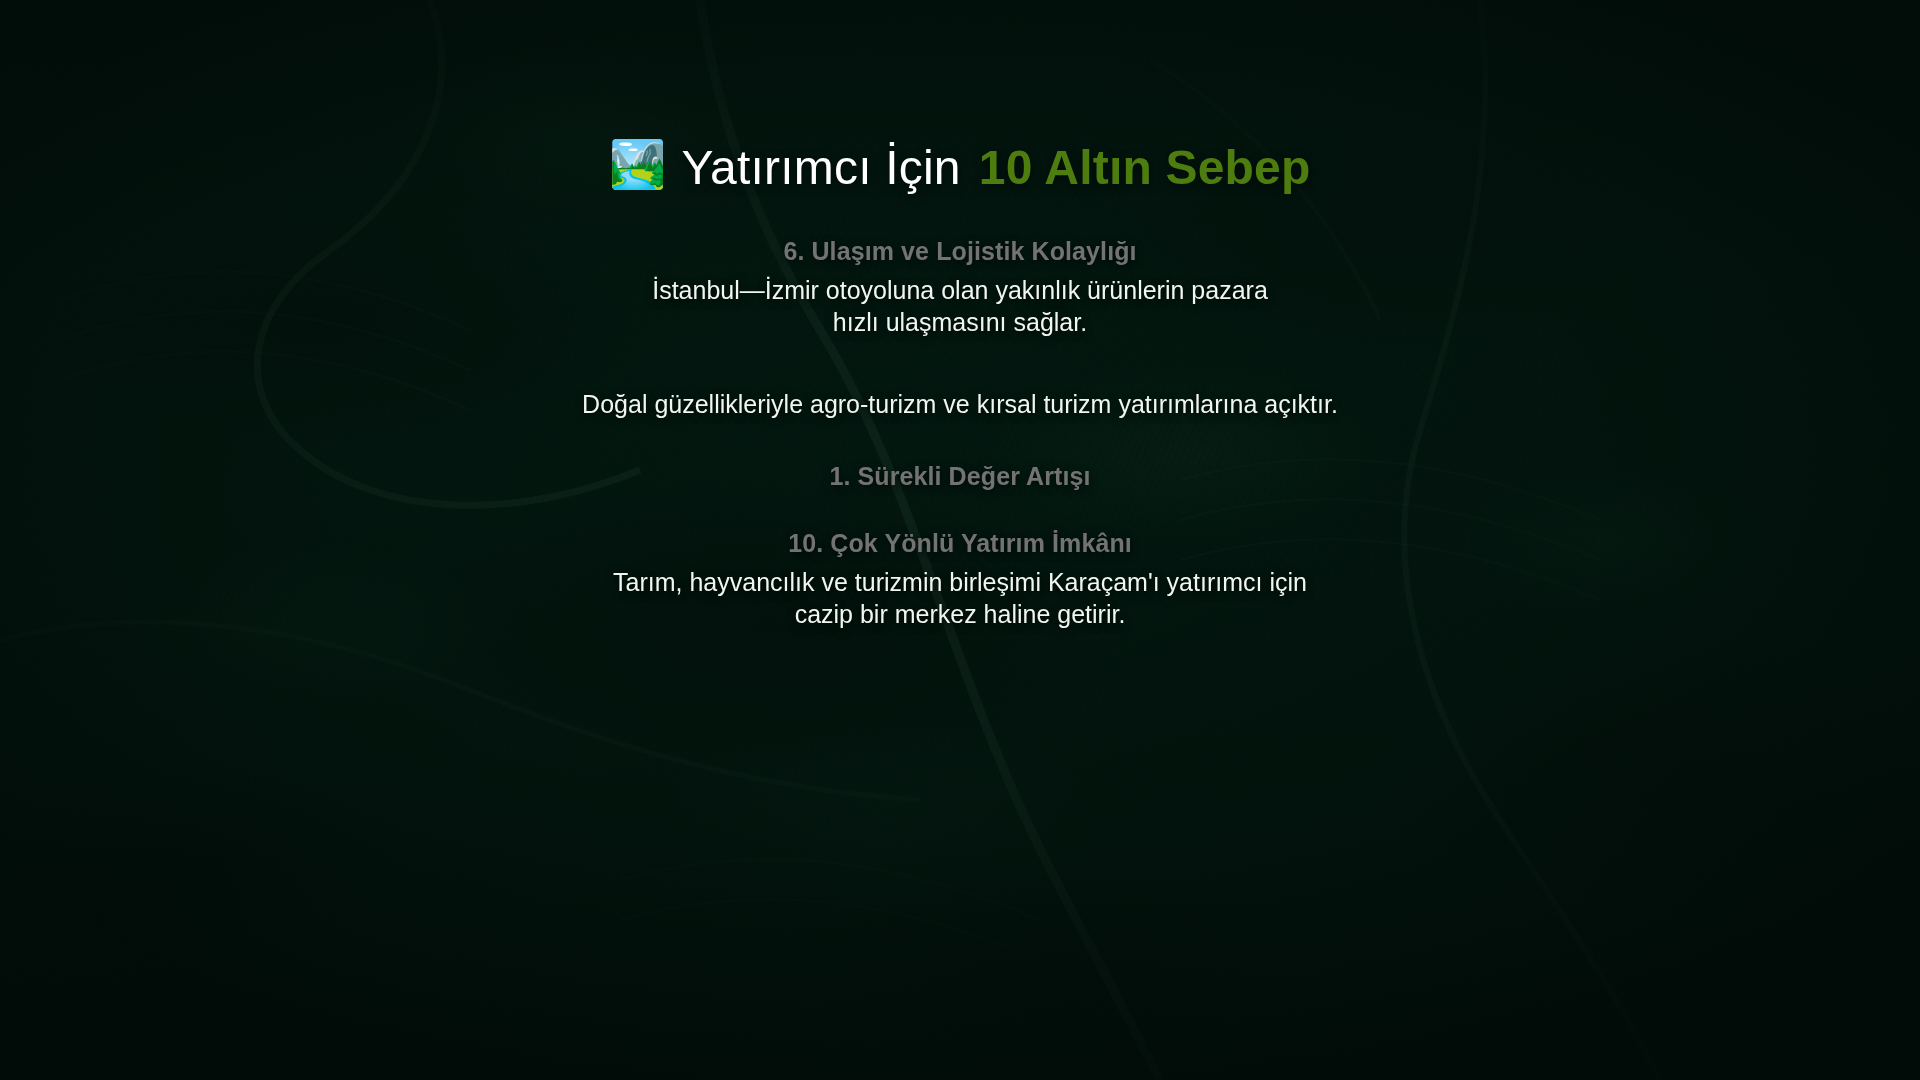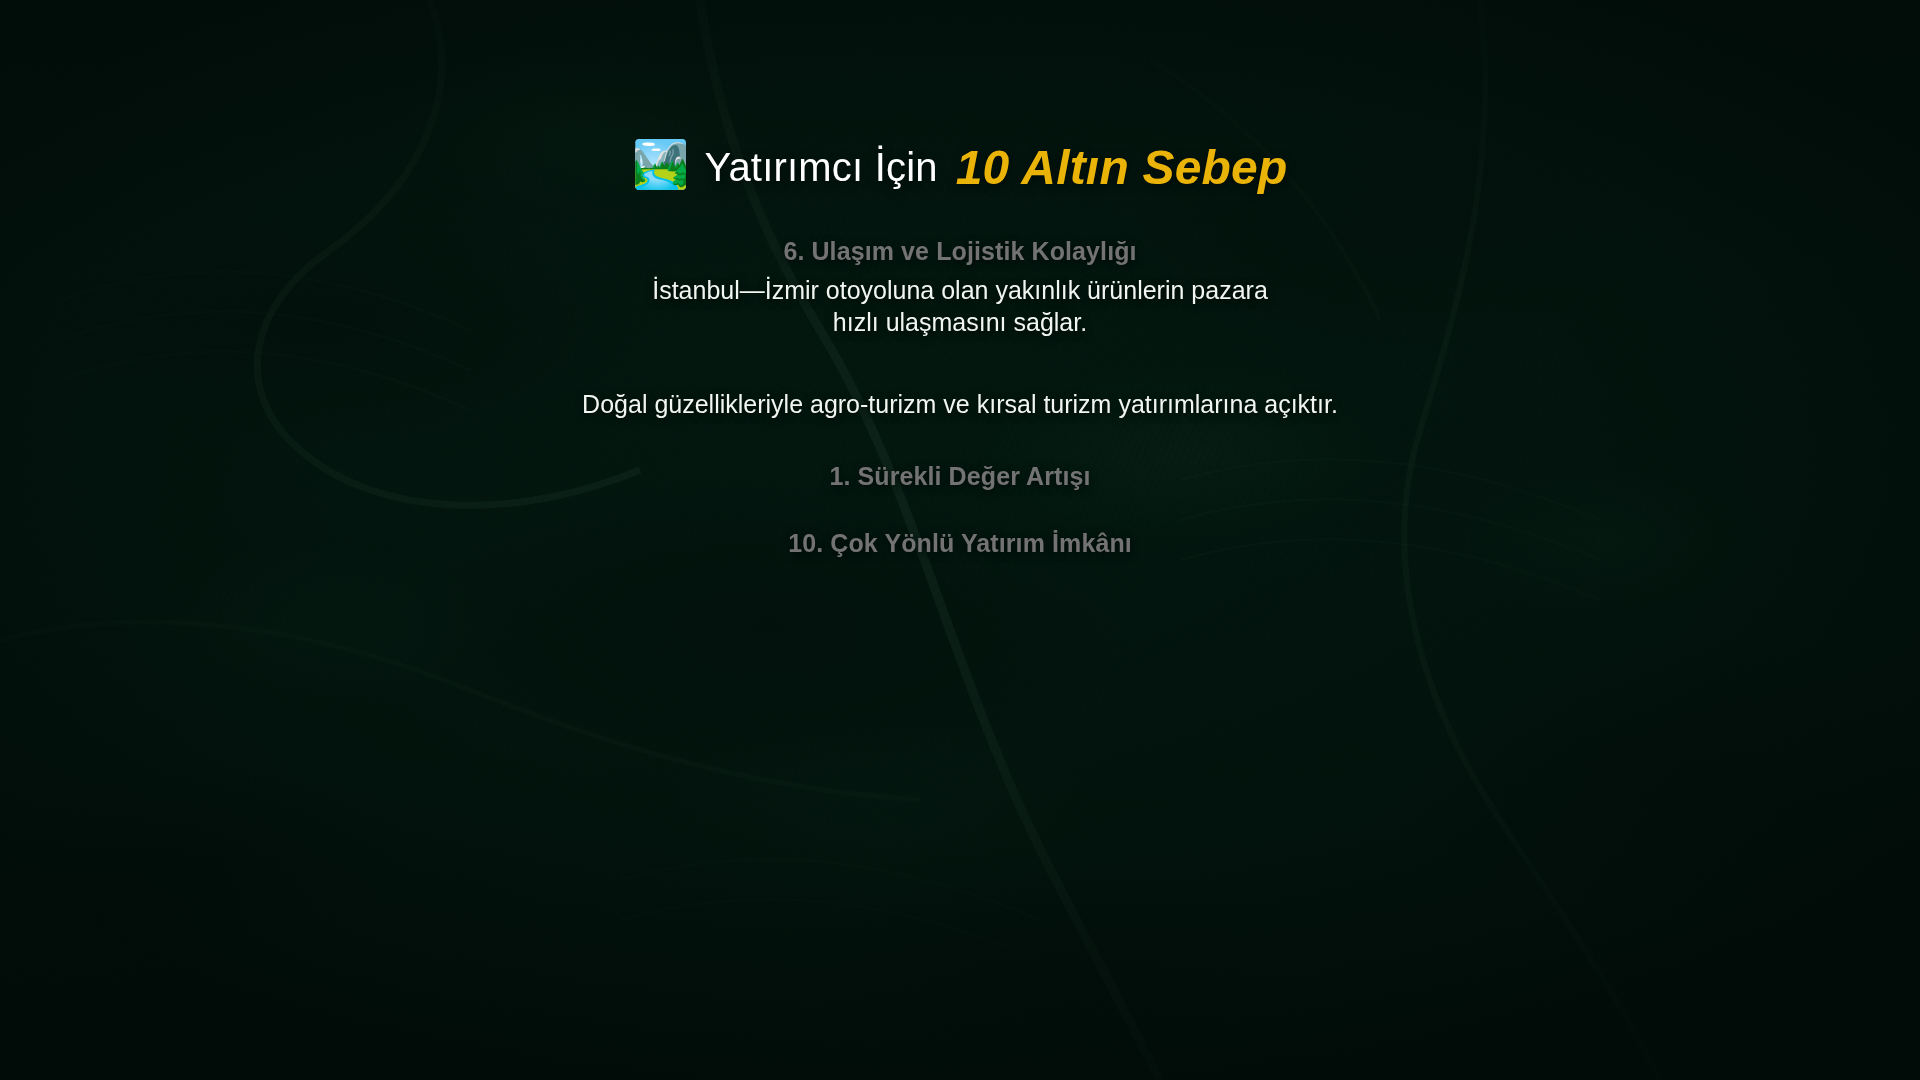--- a/index.html
+++ b/index.html
@@ -86,33 +86,32 @@
     white-space: nowrap;
   }
   .headline-emoji {
     font-size: 46px;
     line-height: 1;
     width: 54px;
     height: 54px;
     display: inline-block;
   }
   .headline-text {
-    font-size: 40px;
+    font-size: 48px;
     font-weight: 400;
     color: #ffffff;
     letter-spacing: 0.2px;
     text-shadow: 0 2px 10px rgba(0,0,0,0.6);
   }
   .headline-accent {
     font-size: 48px;
     font-weight: 700;
-    color: #eab308;
+    color: #4d7c0f;
     letter-spacing: 0.2px;
     text-shadow: 0 2px 10px rgba(0,0,0,0.6);
-    font-style: italic;
   }
 
   .reasons {
     display: flex;
     flex-direction: column;
     align-items: center;
     gap: 34px;
     width: 100%;
   }
 
@@ -188,17 +187,19 @@
       <div class="reason">
         <p class="reason-body">Doğal güzellikleriyle agro-turizm ve kırsal turizm yatırımlarına açıktır.</p>
       </div>
 
       <div class="reason">
         <p class="reason-title">1. Sürekli Değer Artışı</p>
       </div>
 
       <div class="reason">
         <p class="reason-title">10. Çok Yönlü Yatırım İmkânı</p>
+        <p class="reason-body">Tarım, hayvancılık ve turizmin birleşimi Karaçam'ı yatırımcı için
+cazip bir merkez haline getirir.</p>
       </div>
 
     </div>
   </div>
 </div>
 
 </body></html>

